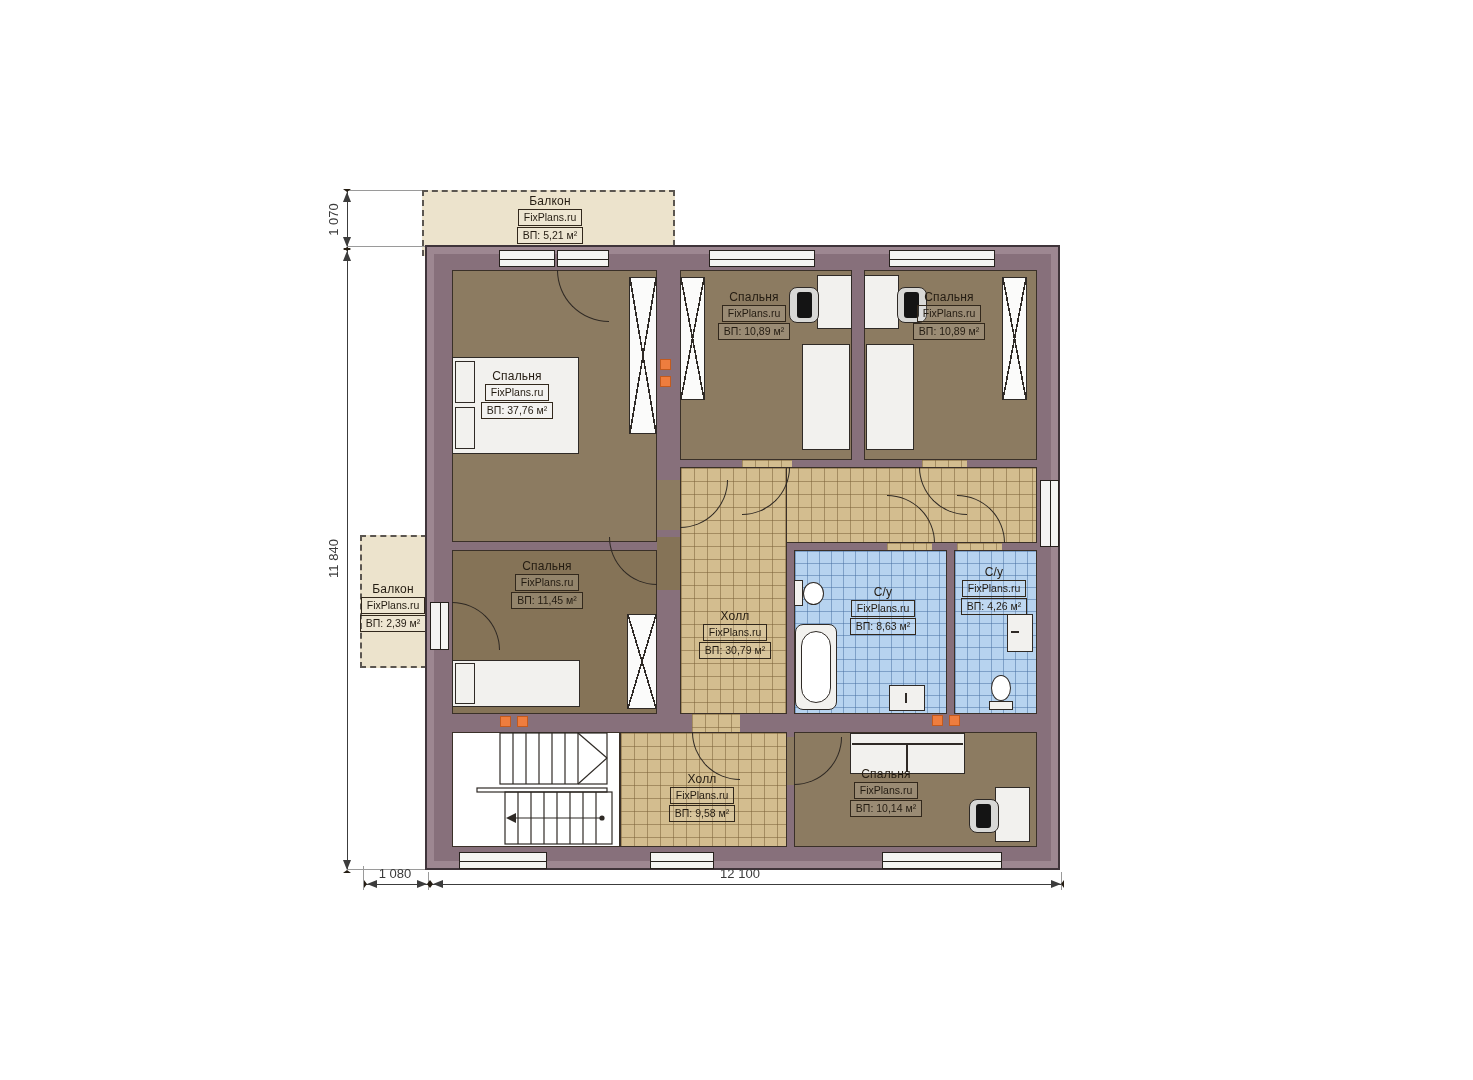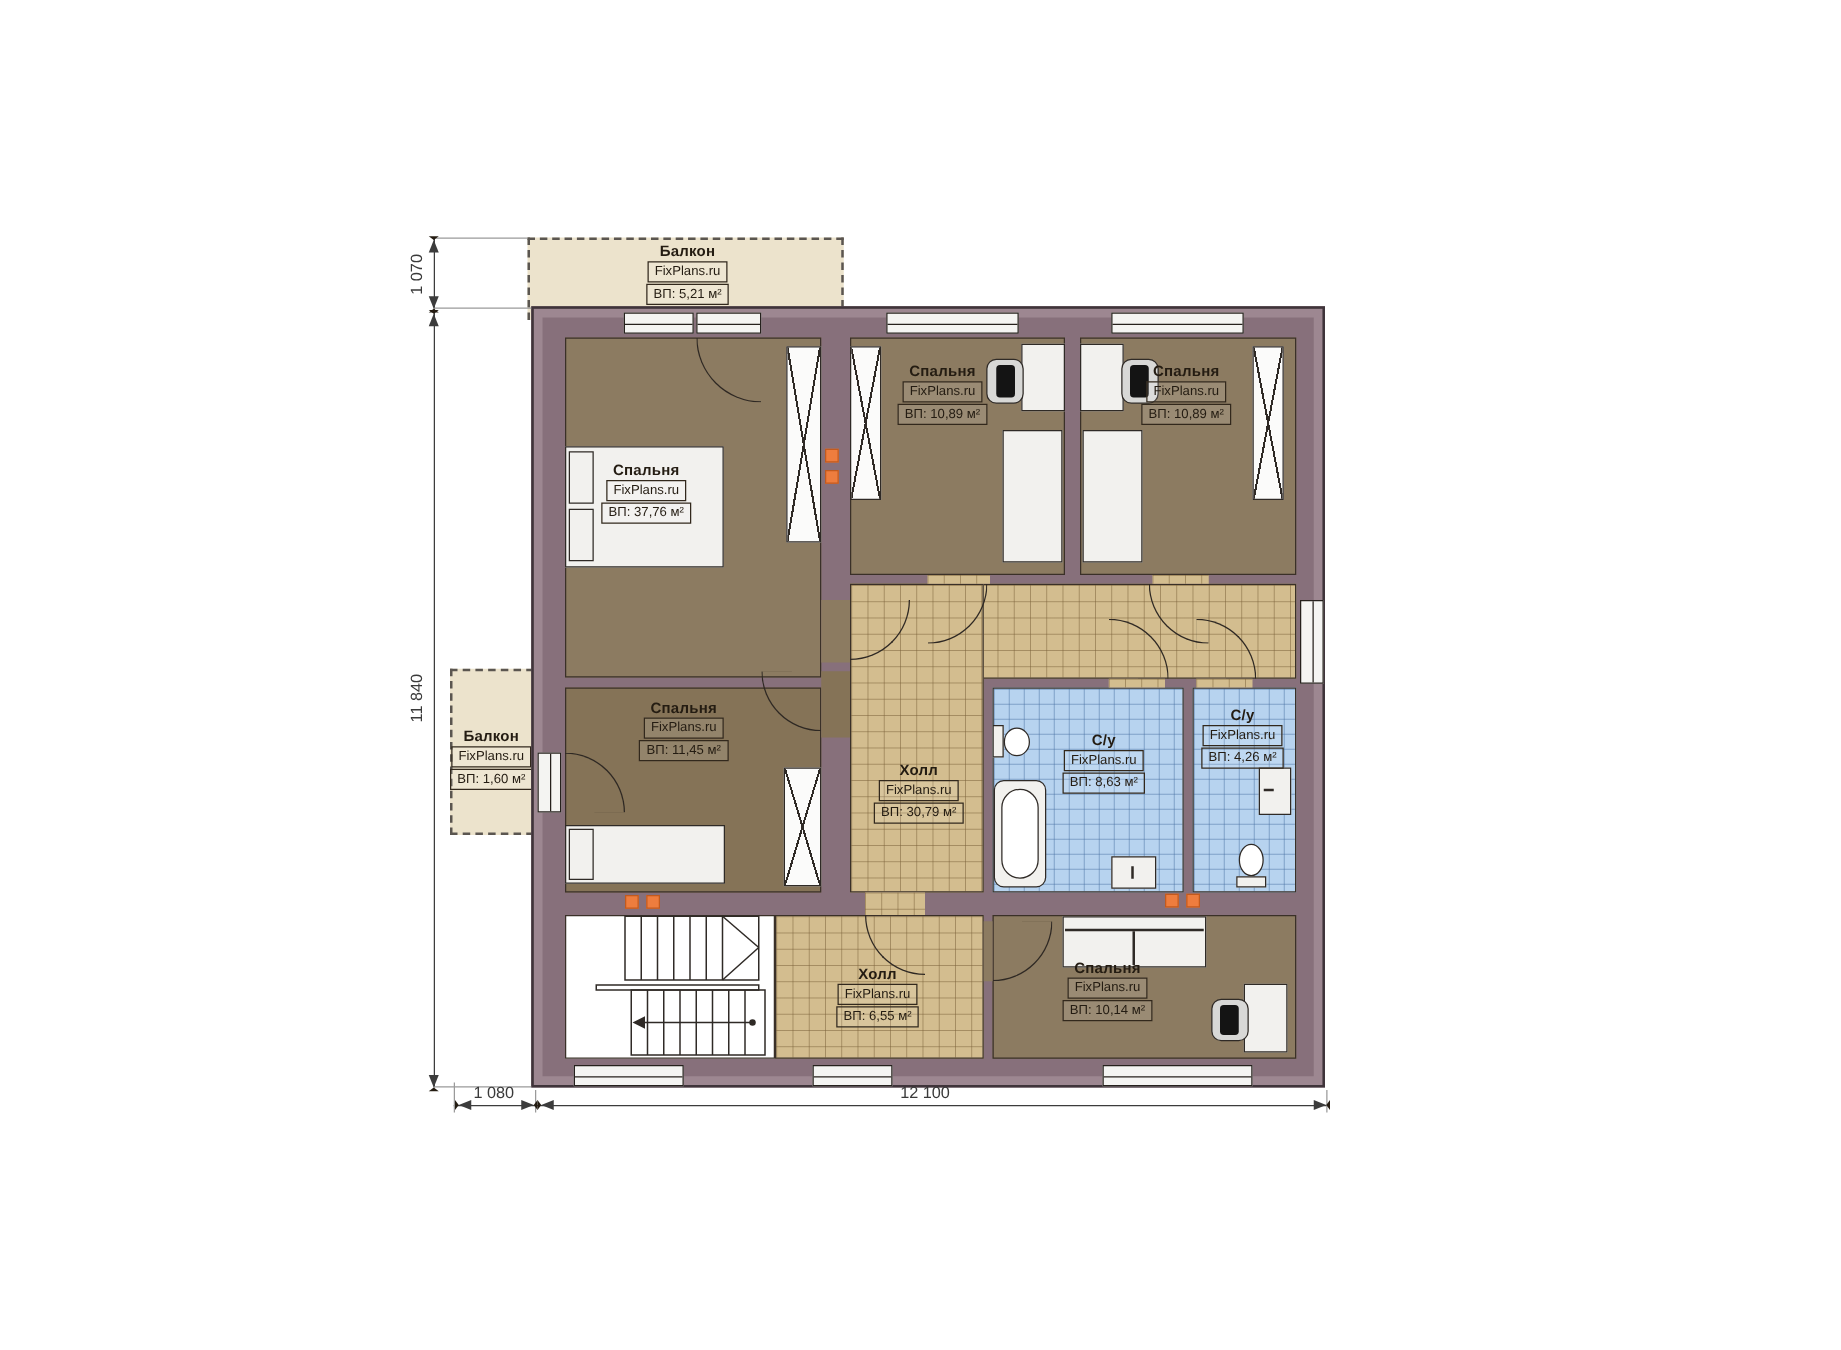--- a/index.html
+++ b/index.html
@@ -42,21 +42,21 @@
   .chair-outer{position:absolute;background:#d8d8d6;border:1.2px solid #2f2a26;border-radius:8px;box-sizing:border-box;}
   .chair-seat{position:absolute;background:#141414;border-radius:3px;}
   .tub-inner{position:absolute;border:1.4px solid #2f2a26;border-radius:15px;box-sizing:border-box;background:#fff;}
   .bowl{position:absolute;background:#fff;border:1.4px solid #2f2a26;border-radius:50% 50% 50% 50%;box-sizing:border-box;}
   .line{position:absolute;background:#2f2a26;}
   
   .vent{position:absolute;width:11px;height:11px;background:#ee7d3e;border:1px solid #c25a1e;box-sizing:border-box;}
   
   .rl{position:absolute;display:flex;flex-direction:column;align-items:center;width:130px;
       pointer-events:none;}
-  .rl-name{font-size:12px;font-weight:bold;letter-spacing:.2px;color:#241c12;}
+  .rl-name{font-size:12px;font-weight:normal;letter-spacing:.2px;color:#241c12;}
   .rl-box{margin-top:1px;border:1.5px solid #32281c;padding:0 5px;font-size:10.5px;line-height:15px;
           white-space:nowrap;color:#241c12;background:rgba(255,255,255,0.12);}
   
   .dim-line{position:absolute;background:#3c3c3c;}
   .ext-line{position:absolute;background:#9a9a9a;}
   .dim-text{position:absolute;font-size:13px;color:#3a3a3a;text-align:center;width:60px;}
   .rot{transform:rotate(-90deg);}
   .ah{position:absolute;width:0;height:0;border-style:solid;}
   .ah-up{border-left:4px solid transparent;border-right:4px solid transparent;border-bottom:10px solid #3c3c3c;}
   .ah-down{border-left:4px solid transparent;border-right:4px solid transparent;border-top:10px solid #3c3c3c;}
@@ -73,21 +73,21 @@
   <div class="rl" style="left:485px;top:194px;">
     <div class="rl-name">Балкон</div>
     <div class="rl-box">FixPlans.ru</div>
     <div class="rl-box">ВП: 5,21 м²</div>
   </div>
 
   <div class="balcony" style="left:360px;top:535px;width:67px;height:133px;border-right:none;"></div>
   <div class="rl" style="left:358px;top:582px;width:70px;">
     <div class="rl-name">Балкон</div>
     <div class="rl-box">FixPlans.ru</div>
-    <div class="rl-box">ВП: 1,60 м²</div>
+    <div class="rl-box">ВП: 2,39 м²</div>
   </div>
 
   <div class="building">
 
     <div class="floor wood" style="left:25px;top:23px;width:205px;height:272px;"></div>
     <div class="floor wood2" style="left:25px;top:303px;width:205px;height:164px;"></div>
     <div class="floor wood" style="left:253px;top:23px;width:172px;height:190px;"></div>
     <div class="floor wood" style="left:437px;top:23px;width:173px;height:190px;"></div>
     <div class="floor tile-beige" style="left:253px;top:220px;width:357px;height:76px;"></div>
     <div class="floor tile-beige" style="left:253px;top:220px;width:107px;height:247px;"></div>
@@ -250,21 +250,21 @@
       <div class="rl-box">ВП: 8,63 м²</div>
     </div>
     <div class="rl" style="left:502px;top:318px;">
       <div class="rl-name">С/у</div>
       <div class="rl-box">FixPlans.ru</div>
       <div class="rl-box">ВП: 4,26 м²</div>
     </div>
     <div class="rl" style="left:210px;top:525px;">
       <div class="rl-name">Холл</div>
       <div class="rl-box">FixPlans.ru</div>
-      <div class="rl-box">ВП: 6,55 м²</div>
+      <div class="rl-box">ВП: 9,58 м²</div>
     </div>
     <div class="rl" style="left:394px;top:520px;">
       <div class="rl-name">Спальня</div>
       <div class="rl-box">FixPlans.ru</div>
       <div class="rl-box">ВП: 10,14 м²</div>
     </div>
   </div>
 
   <div class="dim-line" style="left:347px;top:190px;width:1px;height:680px;"></div>
   <div class="ext-line" style="left:347px;top:190px;width:75px;height:1px;"></div>

